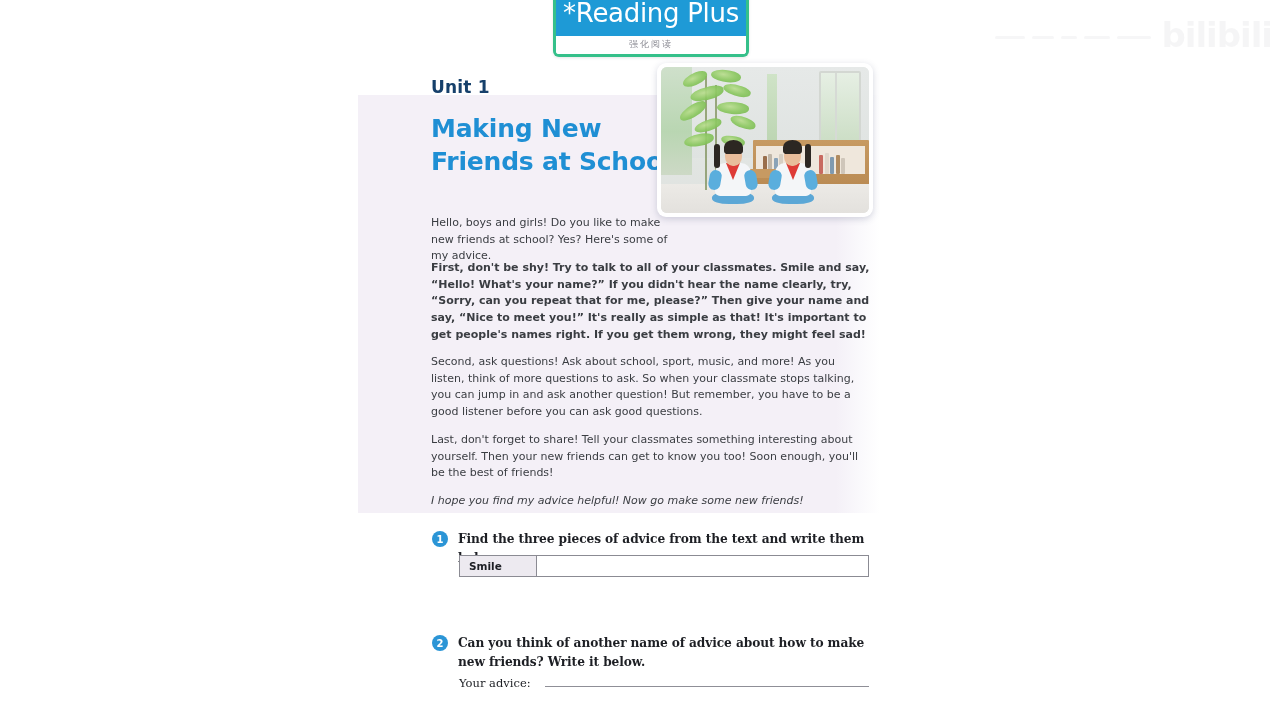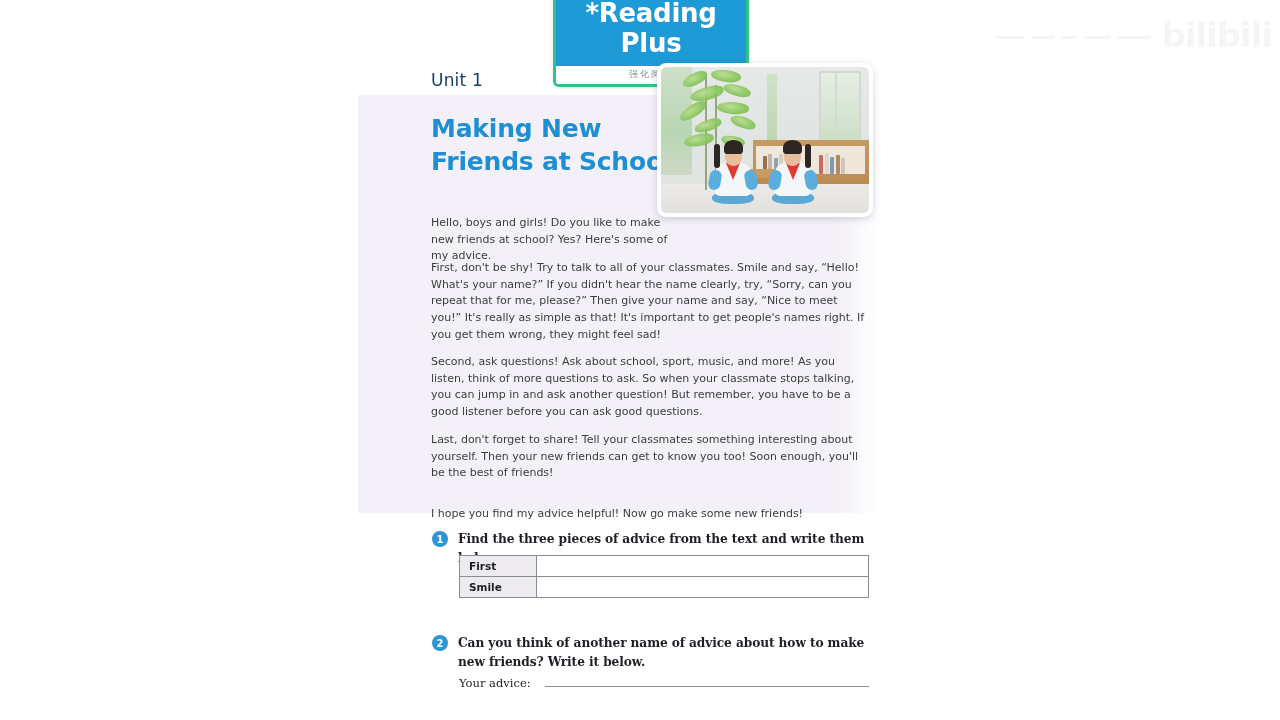--- a/index.html
+++ b/index.html
@@ -65,43 +65,43 @@
     overflow: hidden;
   }
   .banner-main {
     background: #1e9ad6;
     padding: 5px 0 7px;
     text-align: center;
   }
   .banner-title {
     font-family: "DejaVu Sans", sans-serif;
     font-size: 26px;
-    font-weight: 700;
+    font-weight: 400;
     color: #ffffff;
     letter-spacing: -0.3px;
     line-height: 1.15;
   }
   .banner-sub {
     background: #ffffff;
     text-align: center;
     padding: 2px 0 3px;
     font-family: "DejaVu Sans", sans-serif;
     font-size: 9px;
     color: #8d8d95;
     letter-spacing: 2px;
   }
 
   
   .unit-label {
     position: absolute;
     left: 431px;
-    top: 70px;
+    top: 77px;
     font-family: "DejaVu Sans", sans-serif;
     font-size: 17px;
-    font-weight: 400;
+    font-weight: 700;
     color: #16406b;
     letter-spacing: 0.2px;
   }
 
   
   .panel {
     position: absolute;
     left: 358px;
     top: 95px;
     width: 520px;
@@ -245,24 +245,24 @@
   .body-text {
     position: absolute;
     left: 431px;
     width: 440px;
     font-family: "DejaVu Sans", sans-serif;
     font-size: 11px;
     color: #3a3d42;
     line-height: 1.52;
   }
   #para-intro { top: 215px; width: 248px; }
-  #para-first { top: 260px; }
+  #para-first { top: 260px; font-weight: bold; }
   #para-second { top: 354px; }
   #para-last { top: 432px; }
-  #para-close { top: 506px; }
+  #para-close { top: 493px; font-style: italic; }
 
   
   .ex { position: absolute; }
   .ex-head {
     display: flex;
     align-items: flex-start;
     gap: 10px;
   }
   .ex-num {
     flex: 0 0 auto;
@@ -438,24 +438,20 @@
   <div class="ex" id="ex1">
     <div class="ex-head">
       <div class="ex-num">1</div>
       <div class="ex-prompt">Find the three pieces of advice from the text and write them below.</div>
     </div>
   </div>
 
   <table class="ans-table">
     <tbody>
       <tr>
-        <td class="lbl">First</td>
-        <td class="val"></td>
-      </tr>
-      <tr>
         <td class="lbl">Smile</td>
         <td class="val"></td>
       </tr>
     </tbody>
   </table>
 
   <div class="ex" id="ex2">
     <div class="ex-head">
       <div class="ex-num">2</div>
       <div class="ex-prompt">Can you think of another name of advice about how to make new friends? Write it below.</div>

